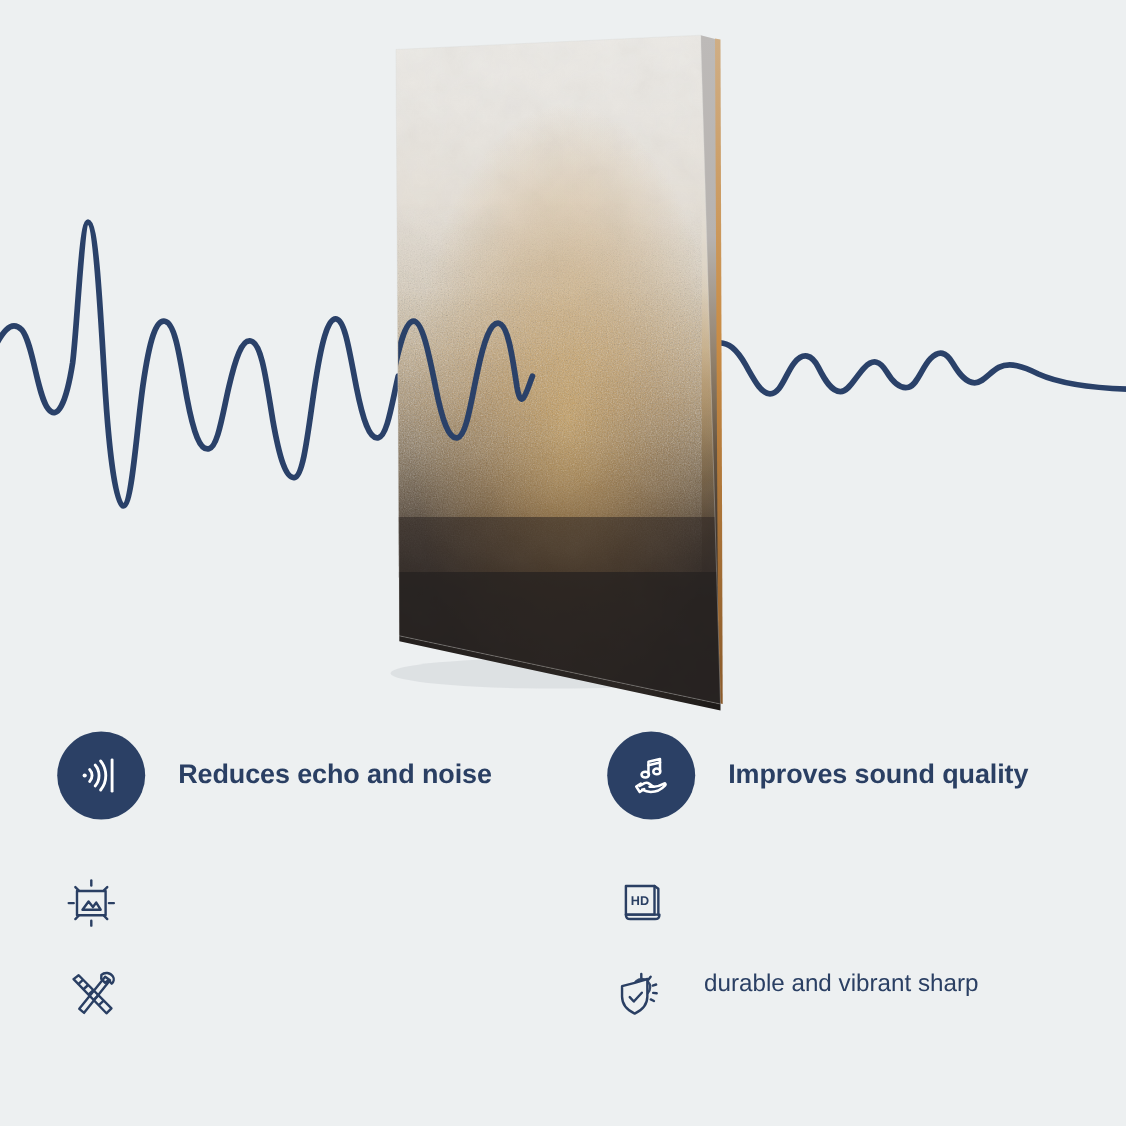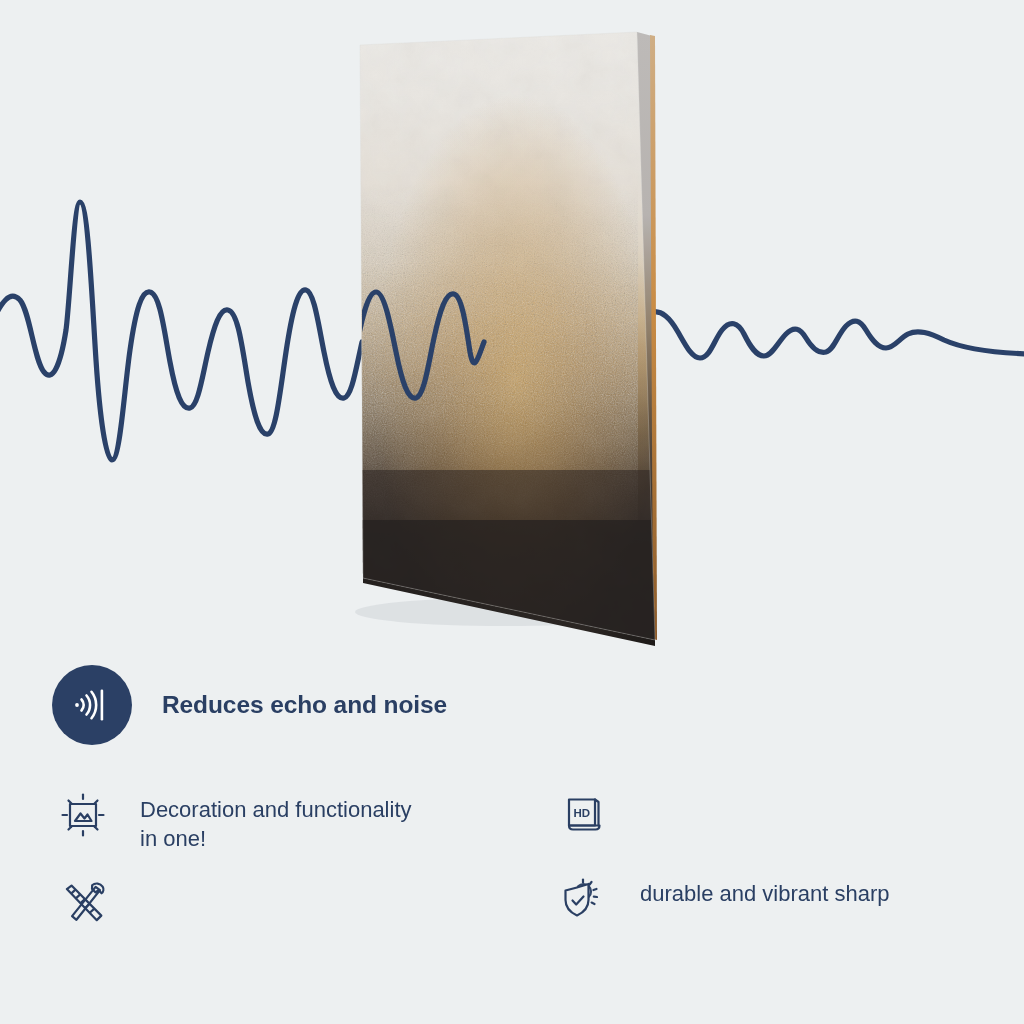--- a/index.html
+++ b/index.html
@@ -93,21 +93,21 @@
   .mini-item {
     display: flex;
     align-items: flex-start;
     margin-top: 22px;
   }
   .mini-icon {
     width: 62px;
     min-width: 62px;
     height: 62px;
     display: flex;
-    align-items: flex-start;
+    align-items: flex-end;
     justify-content: center;
     margin-right: 26px;
   }
   .mini-icon svg { display: block; }
   .mini-text {
     font-size: 22px;
     color: #2a3f63;
     line-height: 1.33;
     padding-top: 8px;
     font-weight: normal;
@@ -318,20 +318,37 @@
                 <path d="M17.5 13.5 A 14.5 14.5 0 0 1 17.5 32.5"></path>
                 <path d="M22.5 9.8 A 21 21 0 0 1 22.5 36.2"></path>
               </g>
               <circle cx="8" cy="23" r="1.9" fill="#ffffff"></circle>
               <rect x="31.6" y="7.5" width="2.6" height="31" fill="#ffffff" rx="1.2"></rect>
             </svg>
           </div>
           <div class="headline">Reduces echo and noise</div>
         </div>
 
+        <div class="col col-right">
+          <div class="badge">
+            <svg width="46" height="46" viewBox="0 0 46 46">
+              <g fill="none" stroke="#ffffff" stroke-width="2.3" stroke-linecap="round" stroke-linejoin="round">
+                <path d="M20.5 21.5 L20.5 10.5 L31 8 L31 18.5"></path>
+                <path d="M20.5 13.6 L31 11.1"></path>
+                <ellipse cx="17.6" cy="22.2" rx="3.4" ry="2.7"></ellipse>
+                <ellipse cx="28.1" cy="19.3" rx="3.2" ry="2.6"></ellipse>
+                <path d="M12.5 32.5 L17 30 C18.6 29.2 20 29.6 21.4 30.6 L25 33.2"></path>
+                <path d="M25 33.2 L21.5 33.2"></path>
+                <path d="M25.2 33.2 C28.5 33.2 31.8 32 34.6 30.4 C35.8 29.7 36.6 31 35.7 32 C32.4 35.6 27.6 38 22.6 38 C19.6 38 17.2 37.2 14.8 35.9"></path>
+                <path d="M13.6 30.4 L9.4 33 L12.6 38 L16.6 35.3"></path>
+              </g>
+            </svg>
+          </div>
+          <div class="headline">Improves sound quality</div>
+        </div>
       </div>
 
       <div class="stack-wrap">
 
         <div class="row-left-stack">
 
           <div class="mini-item">
             <div class="mini-icon">
               <svg width="56" height="56" viewBox="0 0 56 56">
                 <g fill="none" stroke="#2a3f63" stroke-width="2.2" stroke-linecap="round" stroke-linejoin="round">
@@ -341,24 +358,20 @@
                   <path d="M28 44 L28 48.5"></path>
                   <path d="M7.5 28 L12 28"></path>
                   <path d="M44 28 L48.5 28"></path>
                   <path d="M13.5 13.5 L16.5 16.5"></path>
                   <path d="M39.5 39.5 L42.5 42.5"></path>
                   <path d="M42.5 13.5 L39.5 16.5"></path>
                   <path d="M16.5 39.5 L13.5 42.5"></path>
                 </g>
               </svg>
             </div>
-            <div class="mini-text">
-              <div>Decoration and functionality</div>
-              <div>in one!</div>
-            </div>
           </div>
 
           <div class="mini-item">
             <div class="mini-icon">
               <svg width="56" height="56" viewBox="0 0 56 56">
                 <g fill="none" stroke="#2a3f63" stroke-width="2.2" stroke-linecap="round" stroke-linejoin="round">
 
                   <path d="M13.5 11.5 L18.5 8.5 L45 41.5 L40 45.5 Z" transform="rotate(-6 28 28)"></path>
                   <path d="M17.6 16.2 L21.4 13.4" transform="rotate(-6 28 28)"></path>
                   <path d="M21.8 21.4 L25.6 18.6" transform="rotate(-6 28 28)"></path>

